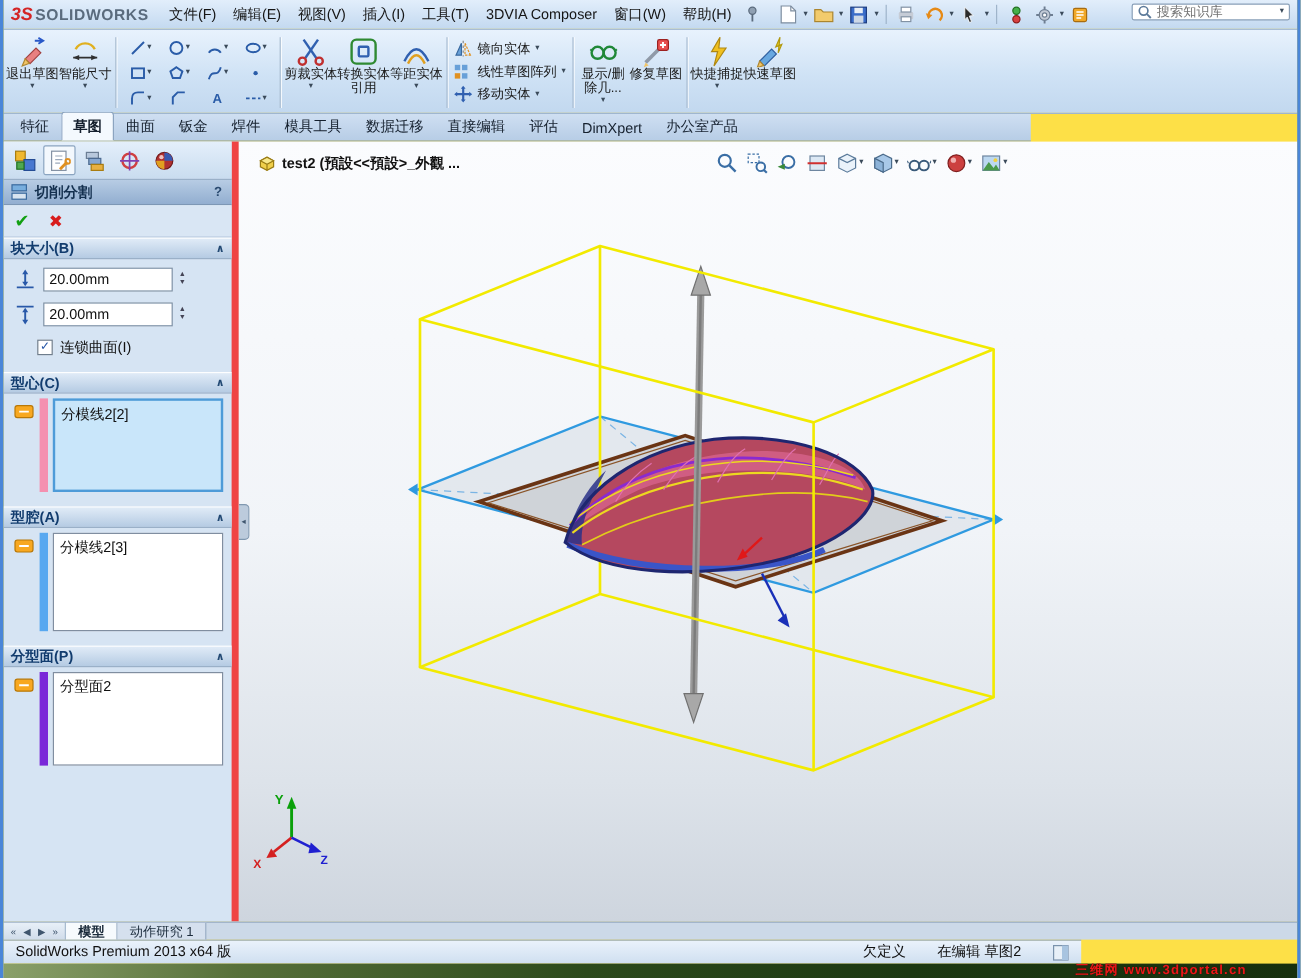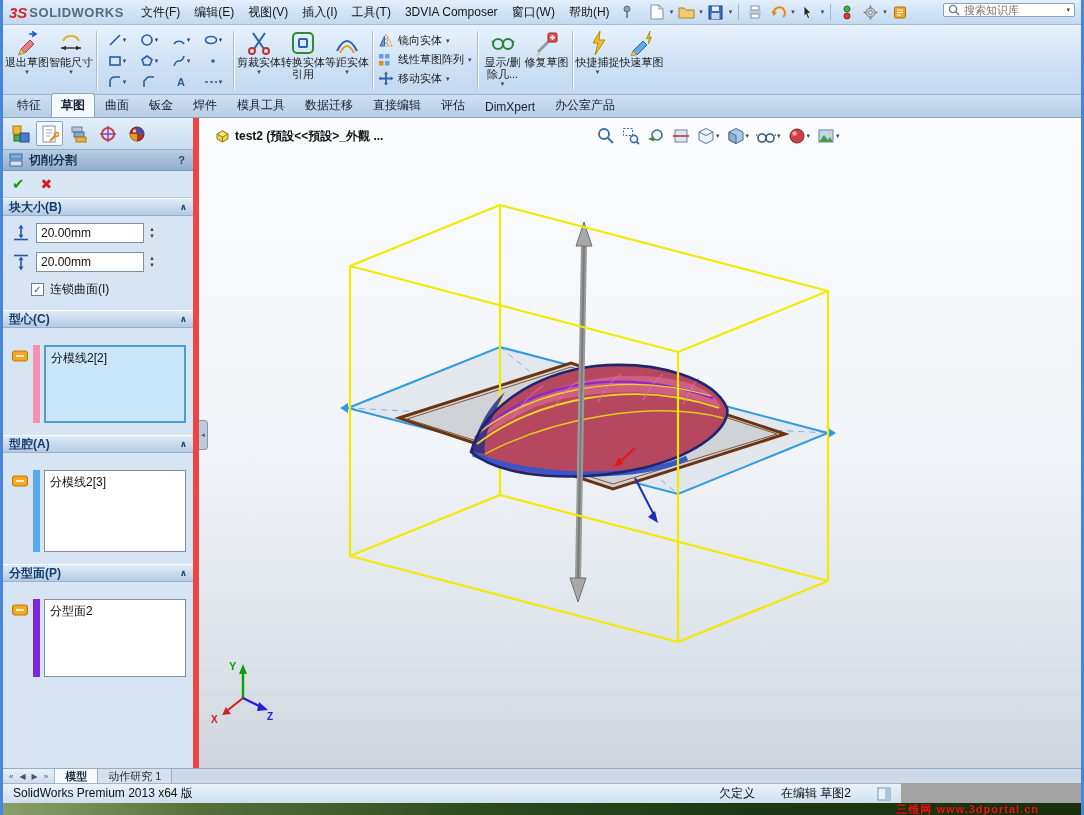--- a/index.html
+++ b/index.html
@@ -1,17 +1,17 @@
 <!DOCTYPE html>
 <html><head>
 <meta charset="utf-8">
 <style>
   *{margin:0;padding:0;box-sizing:border-box;font-family:"Liberation Sans","DejaVu Sans",sans-serif;}
   html,body{width:1084px;height:815px;background:#fff;}
-  #app{position:relative;width:1084px;height:815px;overflow:hidden;background:#a3a3a3;
+  #app{position:relative;width:1084px;height:815px;overflow:hidden;background:#fde047;
        border-left:3px solid #4a86d8;border-right:3px solid #4a86d8;}
 
   
   .titlebar{position:absolute;left:0;top:0;width:1078px;height:25px;
     background:linear-gradient(#e2eefb,#c3d9f0);display:flex;align-items:center;padding:0 4px;
     border-bottom:1px solid #a8bdd4;}
   .logo{display:flex;align-items:center;margin:0 10px 0 2px;white-space:nowrap;}
   .logo-mark{color:#d42424;font-weight:bold;font-style:italic;font-size:15px;margin-right:2px;}
   .logo-text{color:#5a6b7d;font-weight:bold;font-size:13px;letter-spacing:.5px;}
   .menu-item{font-size:12px;padding:4px 7px;color:#151515;white-space:nowrap;cursor:default;}
@@ -31,21 +31,21 @@
   .rb-large{display:flex;flex-direction:column;align-items:center;padding-top:3px;text-align:center;cursor:default;}
   .rb-icon{width:26px;height:26px;display:block;}
   .rb-label{width:44px;font-size:11px;line-height:12px;color:#1a1a1a;}
   .rb-sep{width:1px;background:#aabdd2;margin:4px 3px;box-shadow:1px 0 0 rgba(255,255,255,.8);}
   .sketch-grid{display:grid;grid-template-columns:repeat(4,32px);grid-template-rows:repeat(3,21px);gap:0;padding:2px 1px;}
   .sg-btn{display:flex;align-items:center;justify-content:center;gap:1px;}
   .rb-smallcol{display:flex;flex-direction:column;justify-content:flex-start;gap:4px;padding:6px 2px 0 2px;}
   .rb-smallrow{display:flex;align-items:center;gap:4px;font-size:11px;color:#1a1a1a;white-space:nowrap;}
 
   
-  .cmdtabs{position:absolute;left:0;top:95px;width:1078px;height:23px;
+  .cmdtabs{position:absolute;left:0;top:95px;width:856px;height:23px;
     background:linear-gradient(#cfdff2,#b7cde6);display:flex;align-items:flex-end;padding-left:4px;
     border-bottom:1px solid #8ca4c0;}
   .cmdtab{font-size:12px;padding:3px 9px;color:#15202e;border:1px solid transparent;border-bottom:none;
     border-radius:3px 3px 0 0;white-space:nowrap;cursor:default;}
   .cmdtab.active{background:#f4f9fe;border-color:#8ca4c0;font-weight:bold;}
 
   
   .main{position:absolute;left:0;top:118px;width:1078px;height:650px;display:flex;}
   .panel{width:196px;background:#d6e4f3;border-right:6px solid #ef4444;display:flex;flex-direction:column;}
   .viewport{position:relative;flex:1;overflow:hidden;
@@ -72,21 +72,21 @@
   .pm-sec-body{padding:7px 6px 12px 8px;display:flex;flex-direction:column;gap:9px;}
   .inp-row{display:flex;align-items:center;gap:5px;}
   .inp-icon{width:20px;height:20px;flex:0 0 20px;}
   .inp{width:108px;height:20px;background:#fff;border:1px solid #7a8fa5;font-size:12px;
     color:#111;padding:2px 4px;outline:none;}
   .spin{display:flex;flex-direction:column;line-height:7px;}
   .spin span{font-size:6px;color:#445;}
   .chk-row{display:flex;align-items:center;gap:6px;font-size:12px;color:#111;padding-left:20px;}
   .checkbox{width:13px;height:13px;background:#fff;border:1px solid #6e7d8c;display:flex;
     align-items:center;justify-content:center;font-size:10px;font-weight:bold;color:#2858a8;line-height:10px;}
-  .sel-row{display:flex;align-items:stretch;gap:4px;padding:17px 7px 12px 8px;}
+  .sel-row{display:flex;align-items:stretch;gap:4px;padding:4px 7px 12px 8px;}
   .sel-icon{width:18px;flex:0 0 18px;padding-top:2px;}
   .sel-bar{width:7px;flex:0 0 7px;}
   .bar-pink{background:#f490b0;}
   .bar-blue{background:#58a8f0;}
   .bar-purple{background:#7a28d8;}
   .sel-list{flex:1;background:#fff;border:1px solid #808ea0;font-size:12px;color:#111;padding:3px 5px;}
   .sel-list.active{background:#c9e6fa;border:2px solid #4e9bd8;}
   .h78{height:78px;} .h82{height:82px;}
 
   

